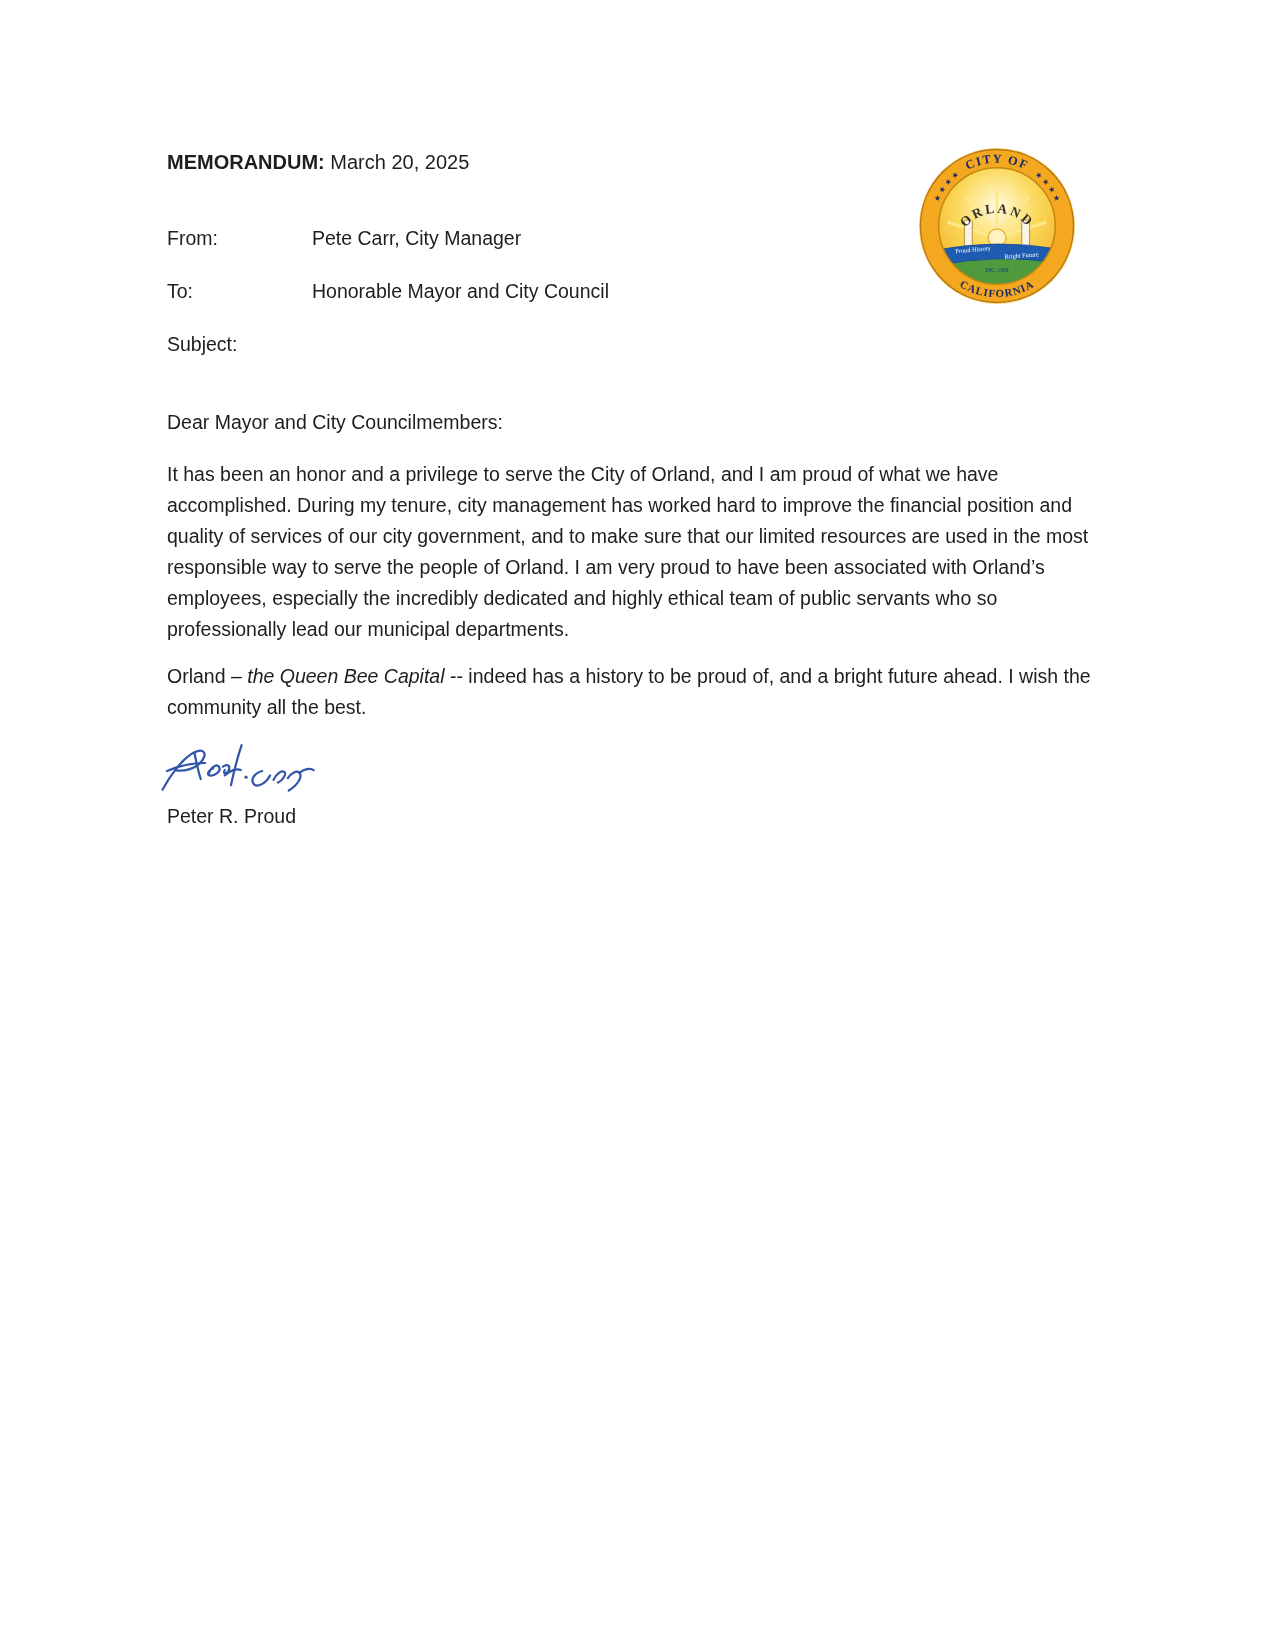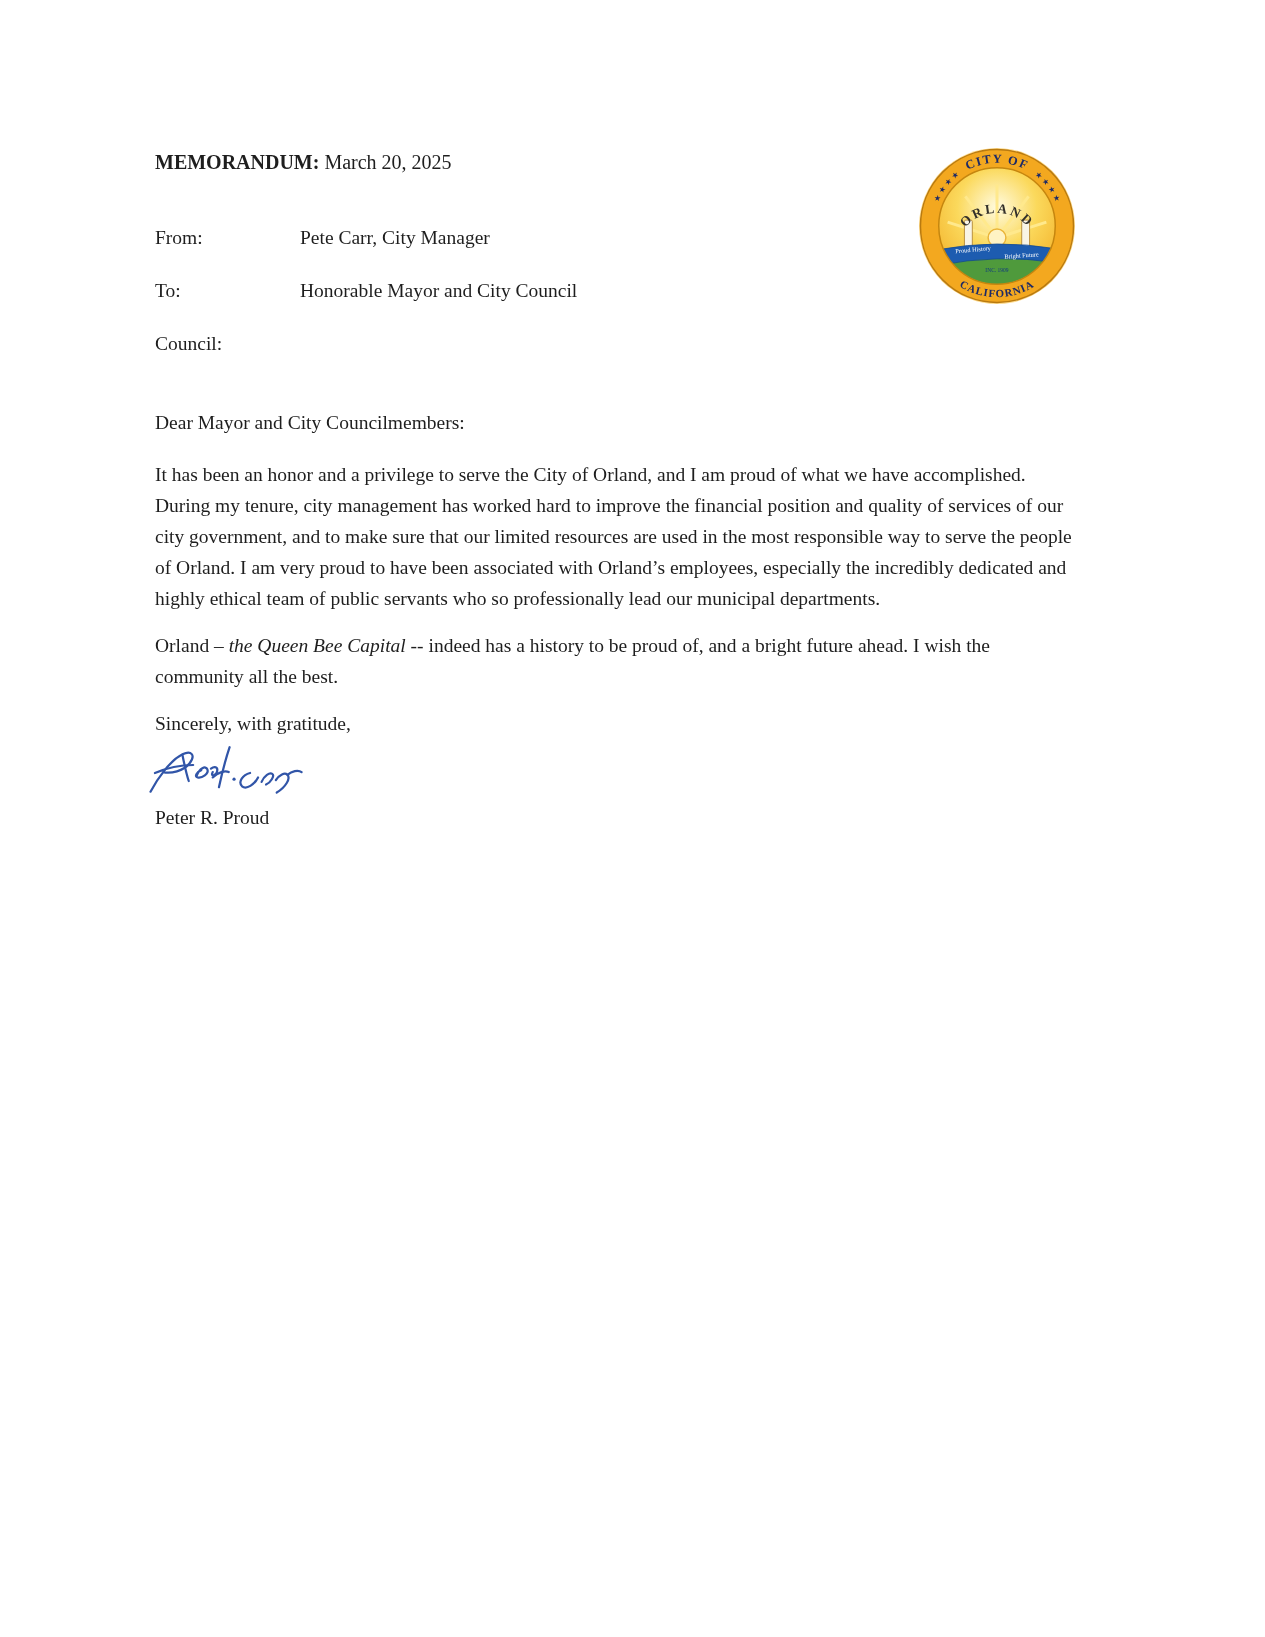--- a/index.html
+++ b/index.html
@@ -8,26 +8,25 @@
     position: relative;
     width: 1265px;
     height: 1637px;
     background: #ffffff;
     font-family: "Liberation Sans", sans-serif;
     color: #1e1e1e;
     overflow: hidden;
   }
   .content {
     position: absolute;
-    left: 155px;
+    left: 167px;
     top: 150px;
     width: 925px;
     font-size: 19.5px;
     line-height: 31px;
-    font-family: Liberation Serif, serif;
   }
   .memo-heading {
     font-size: 20px;
     line-height: 24px;
     margin-bottom: 52px;
   }
   .memo-heading .memo-title { font-weight: bold; }
   .memo-heading .memo-date { font-weight: normal; }
   .field-row {
     display: flex;
@@ -128,31 +127,30 @@
 
     <div class="field-row">
       <span class="field-label">From:</span>
       <span class="field-value">Pete Carr, City Manager</span>
     </div>
     <div class="field-row">
       <span class="field-label">To:</span>
       <span class="field-value">Honorable Mayor and City Council</span>
     </div>
     <div class="field-row">
-      <span class="field-label">Council:</span>
+      <span class="field-label">Subject:</span>
     </div>
 
     <p class="salutation">Dear Mayor and City Councilmembers:</p>
 
 
     <p class="para">It has been an honor and a privilege to serve the City of Orland, and I am proud of what we have accomplished.  During my tenure, city management has worked hard to improve the financial position and quality of services of our city government, and to make sure that our limited resources are used in the most responsible way to serve the people of Orland. I am very proud to have been associated with Orland’s employees, especially the incredibly dedicated and highly ethical team of public servants who so professionally lead our municipal departments.</p>
 
     <p class="para"><span>Orland – </span><span class="italic">the Queen Bee Capital</span><span> -- indeed has a history to be proud of, and a bright future ahead. I wish the community all the best.</span></p>
 
-    <p class="closing">Sincerely, with gratitude,</p>
 
     <div class="signature-block">
       <svg class="signature-svg" width="195" height="64" viewBox="0 0 210 72">
         <g fill="none" stroke="#3155a8" stroke-width="2.5" stroke-linecap="round" stroke-linejoin="round">
           <path d="M6,57 C14,42 28,22 42,15 C52,10 57,16 50,25 C43,34 29,37 20,35"></path>
           <path d="M11,36 C25,30 41,27 54,27"></path>
           <path d="M42,16 C44,26 46,36 49,45"></path>
           <path d="M58,39 C61,31 68,27 70,32 C72,37 64,42 59,41 C55,40 58,35 63,33"></path>
           <path d="M74,31 C78,28 82,29 81,34 C80,39 73,41 76,35"></path>
           <path d="M95,7 C90,22 86,38 83,52"></path>

